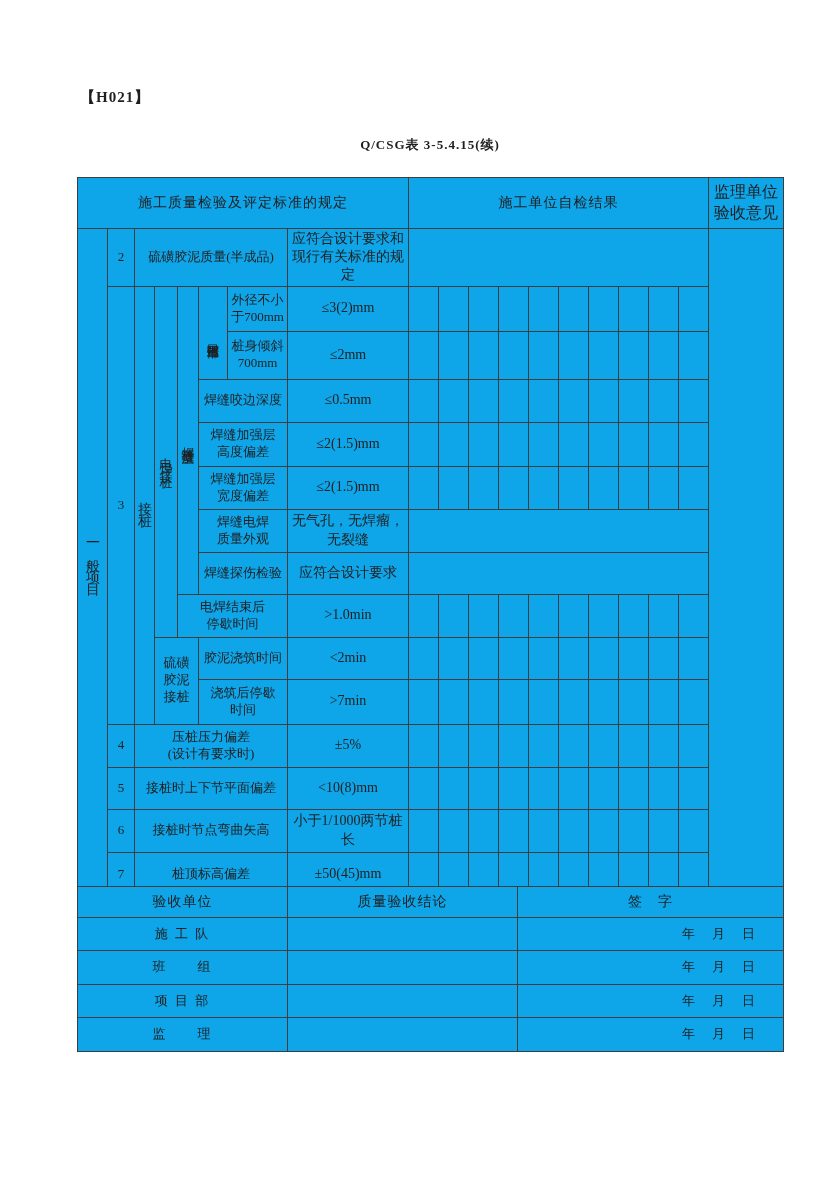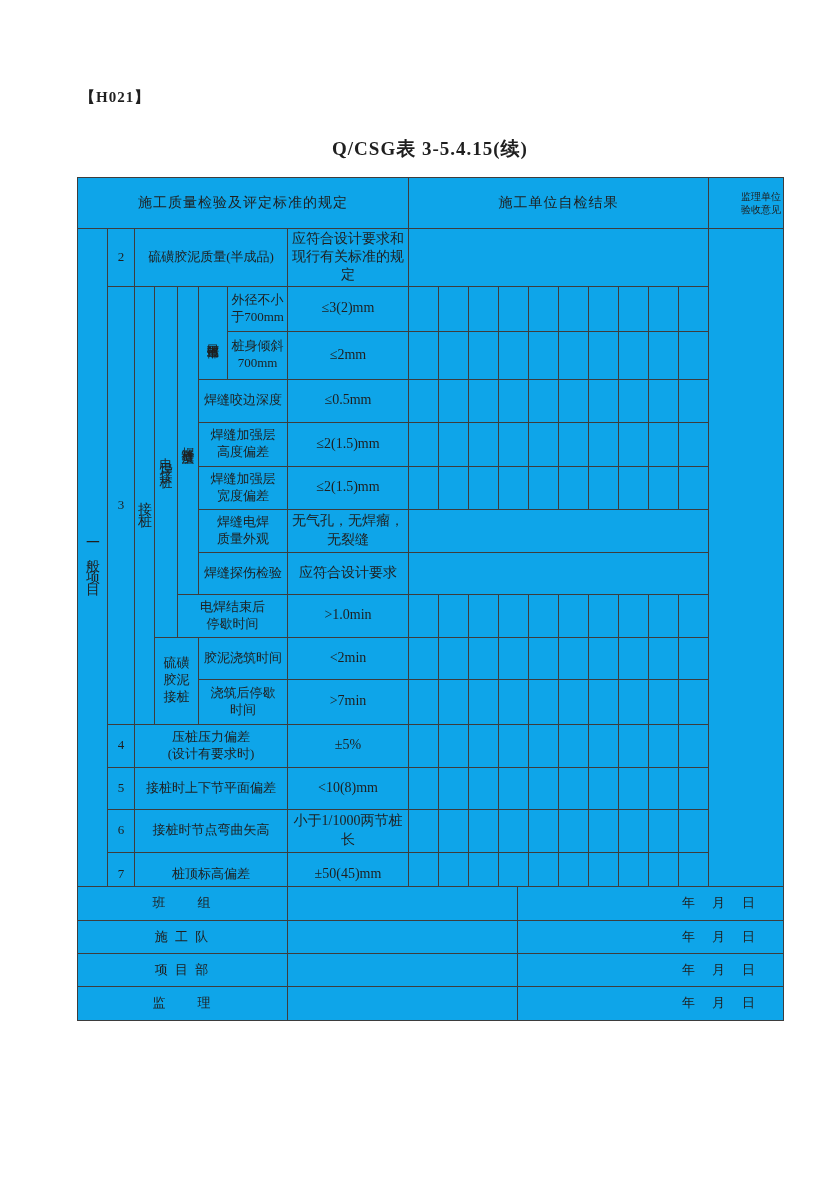--- a/index.html
+++ b/index.html
@@ -1,20 +1,20 @@
 <!DOCTYPE html>
 <html><head>
 <meta charset="utf-8">
 <style>
   html,body{margin:0;padding:0;background:#ffffff;}
   body{width:838px;height:1186px;position:relative;
        font-family:"Liberation Serif","DejaVu Serif",serif;color:#1f1f1f;}
   .doc-code{position:absolute;left:80px;top:88px;font-size:15px;font-weight:700;letter-spacing:1px;}
   .tbl-title{position:absolute;left:77px;top:136px;width:706px;text-align:center;
-             font-size:19px;font-weight:700;letter-spacing:1px;}
+             font-size:13px;font-weight:700;letter-spacing:1px;}
   table{border-collapse:collapse;table-layout:fixed;position:absolute;left:77px;background:#0ea5e9;}
   td{border:1px solid #3d3d3d;text-align:center;vertical-align:middle;
      padding:1px 2px;font-size:13px;line-height:1.3;white-space:pre-line;
      overflow:hidden;word-break:break-all;}
   .main{top:177px;width:706px;}
   .sign{top:886px;width:706px;}
   .notes{top:1051px;width:706px;}
   .hdr{font-size:14px;letter-spacing:1px;}
   td.v span{writing-mode:vertical-lr;text-orientation:upright;display:inline-block;
             line-height:1;white-space:normal;}
@@ -52,21 +52,21 @@
     <col style="width:30px">
       <col style="width:30px">
       <col style="width:30px">
     <col style="width:30px">
       <col style="width:75px">
   </colgroup>
   <tbody>
       <tr style="height:51px">
     <td colspan="8" class="hdr">施工质量检验及评定标准的规定</td>
     <td colspan="10" class="hdr">施工单位自检结果</td>
-    <td class="hdr" style="font-size:10px;letter-spacing:0;text-align:right;">监理单位
+    <td class="hdr" style="font-size:16px;letter-spacing:0;">监理单位
 验收意见</td>
   </tr>
   <tr style="height:49px">
     <td rowspan="15" class="v ls-big"><span>一般项目</span></td>
     <td>2</td>
     <td colspan="5">硫磺胶泥质量(半成品)</td>
     <td class="std">应符合设计要求和
 现行有关标准的规
 定</td>
     <td colspan="10"></td>
@@ -275,27 +275,32 @@
 </tbody>
   </table>
 
 <table class="sign">
   <colgroup>
     <col style="width:210px">
       <col style="width:230px">
       <col style="width:266px">
   </colgroup>
   <tbody>
+      <tr style="height:31px">
+    <td class="hdr">验收单位</td>
+    <td class="hdr">质量验收结论</td>
+    <td class="hdr">签　字</td>
+  </tr>
+  <tr style="height:33px">
+    <td class="unit">施 工 队</td>
+    <td></td>
+    <td class="dt">年　月　日</td>
+  </tr>
   <tr style="height:34px">
     <td class="unit">班　　组</td>
-    <td></td>
-    <td class="dt">年　月　日</td>
-  </tr>
-  <tr style="height:33px">
-    <td class="unit">施 工 队</td>
     <td></td>
     <td class="dt">年　月　日</td>
   </tr>
   <tr style="height:33px">
     <td class="unit">项 目 部</td>
     <td></td>
     <td class="dt">年　月　日</td>
   </tr>
   <tr style="height:34px">
     <td class="unit">监　　理</td>

